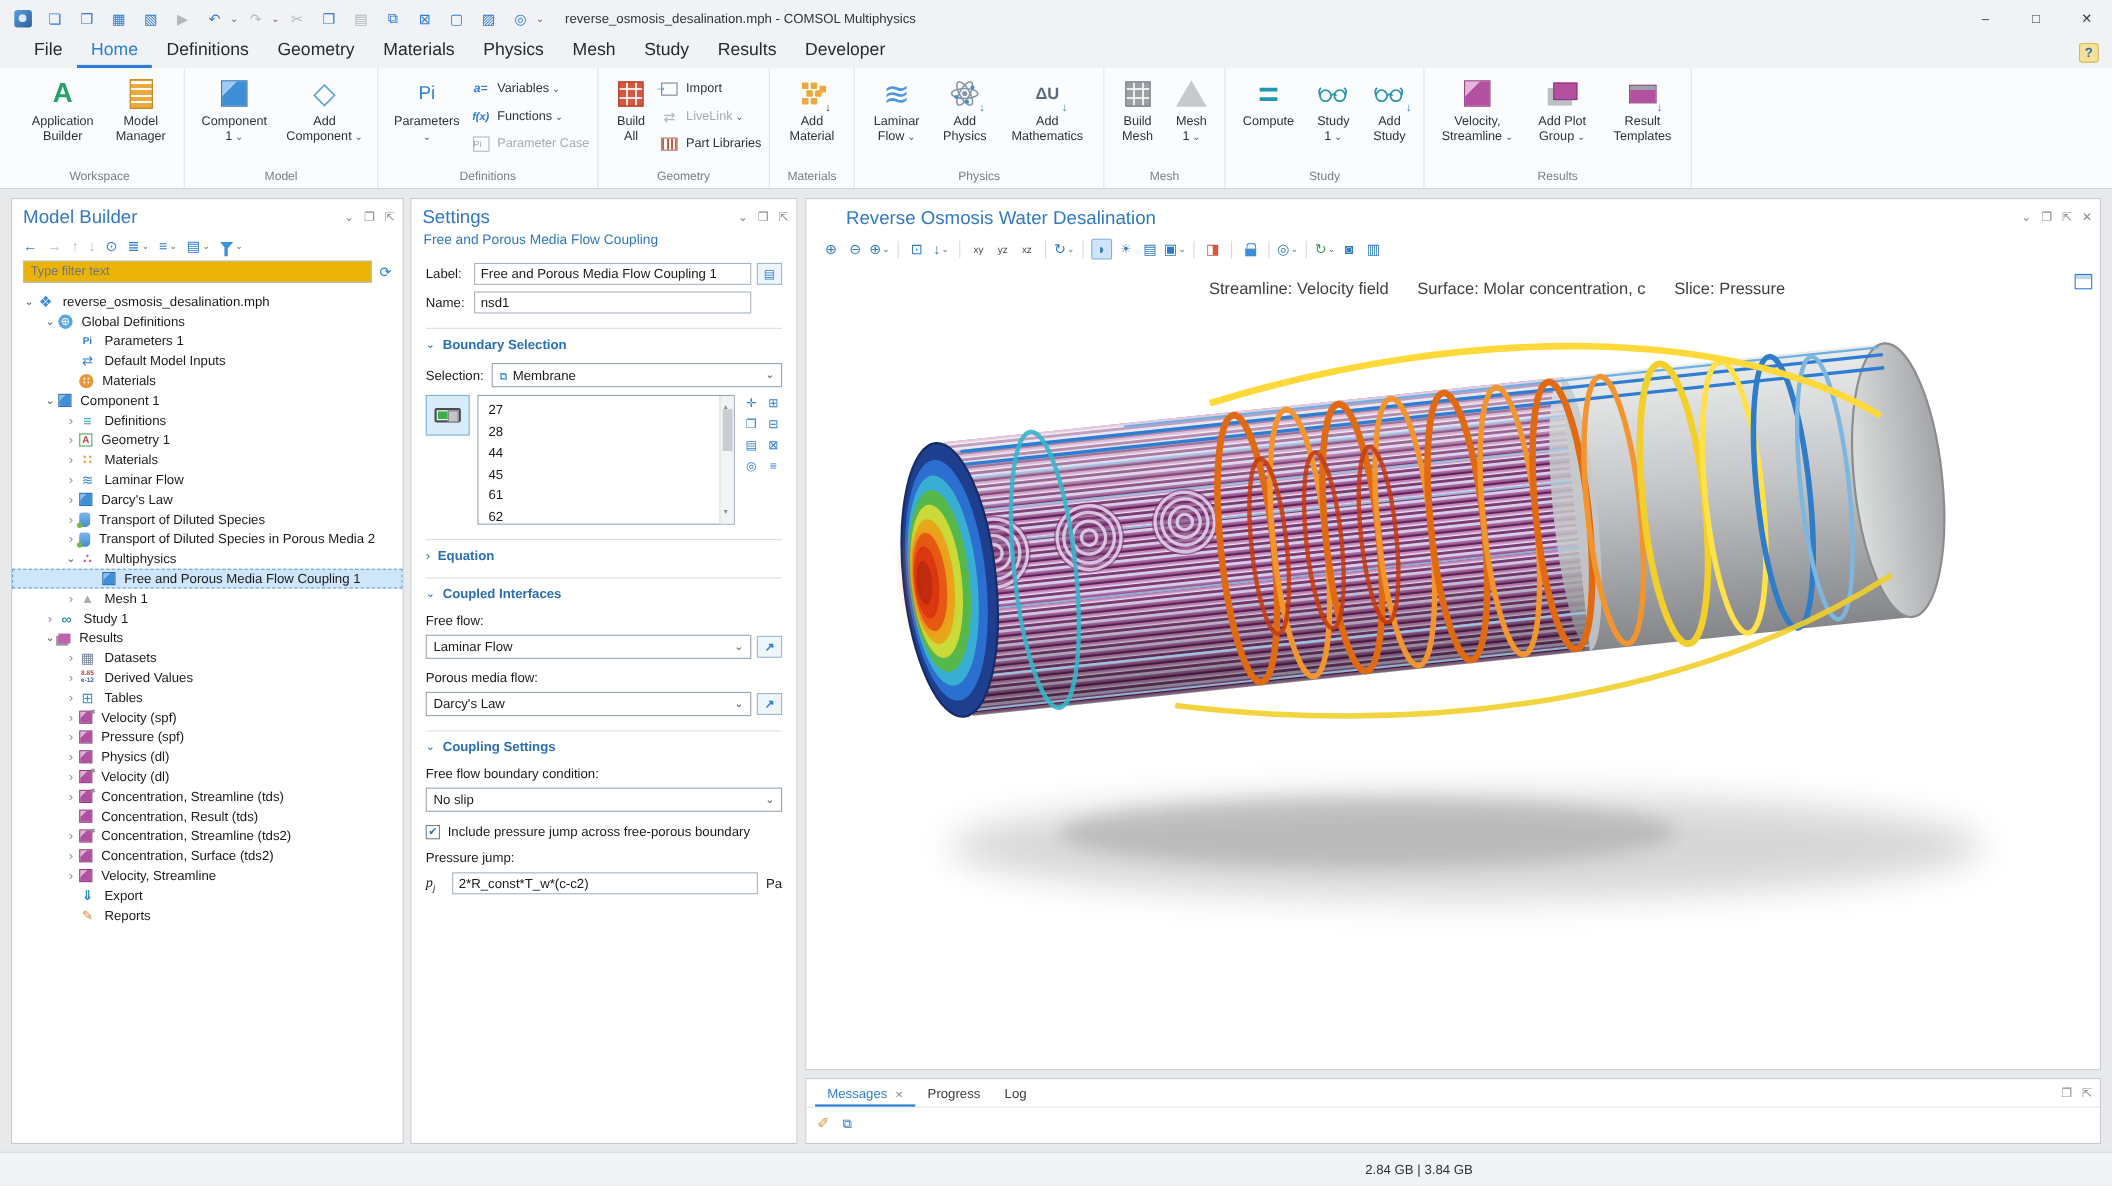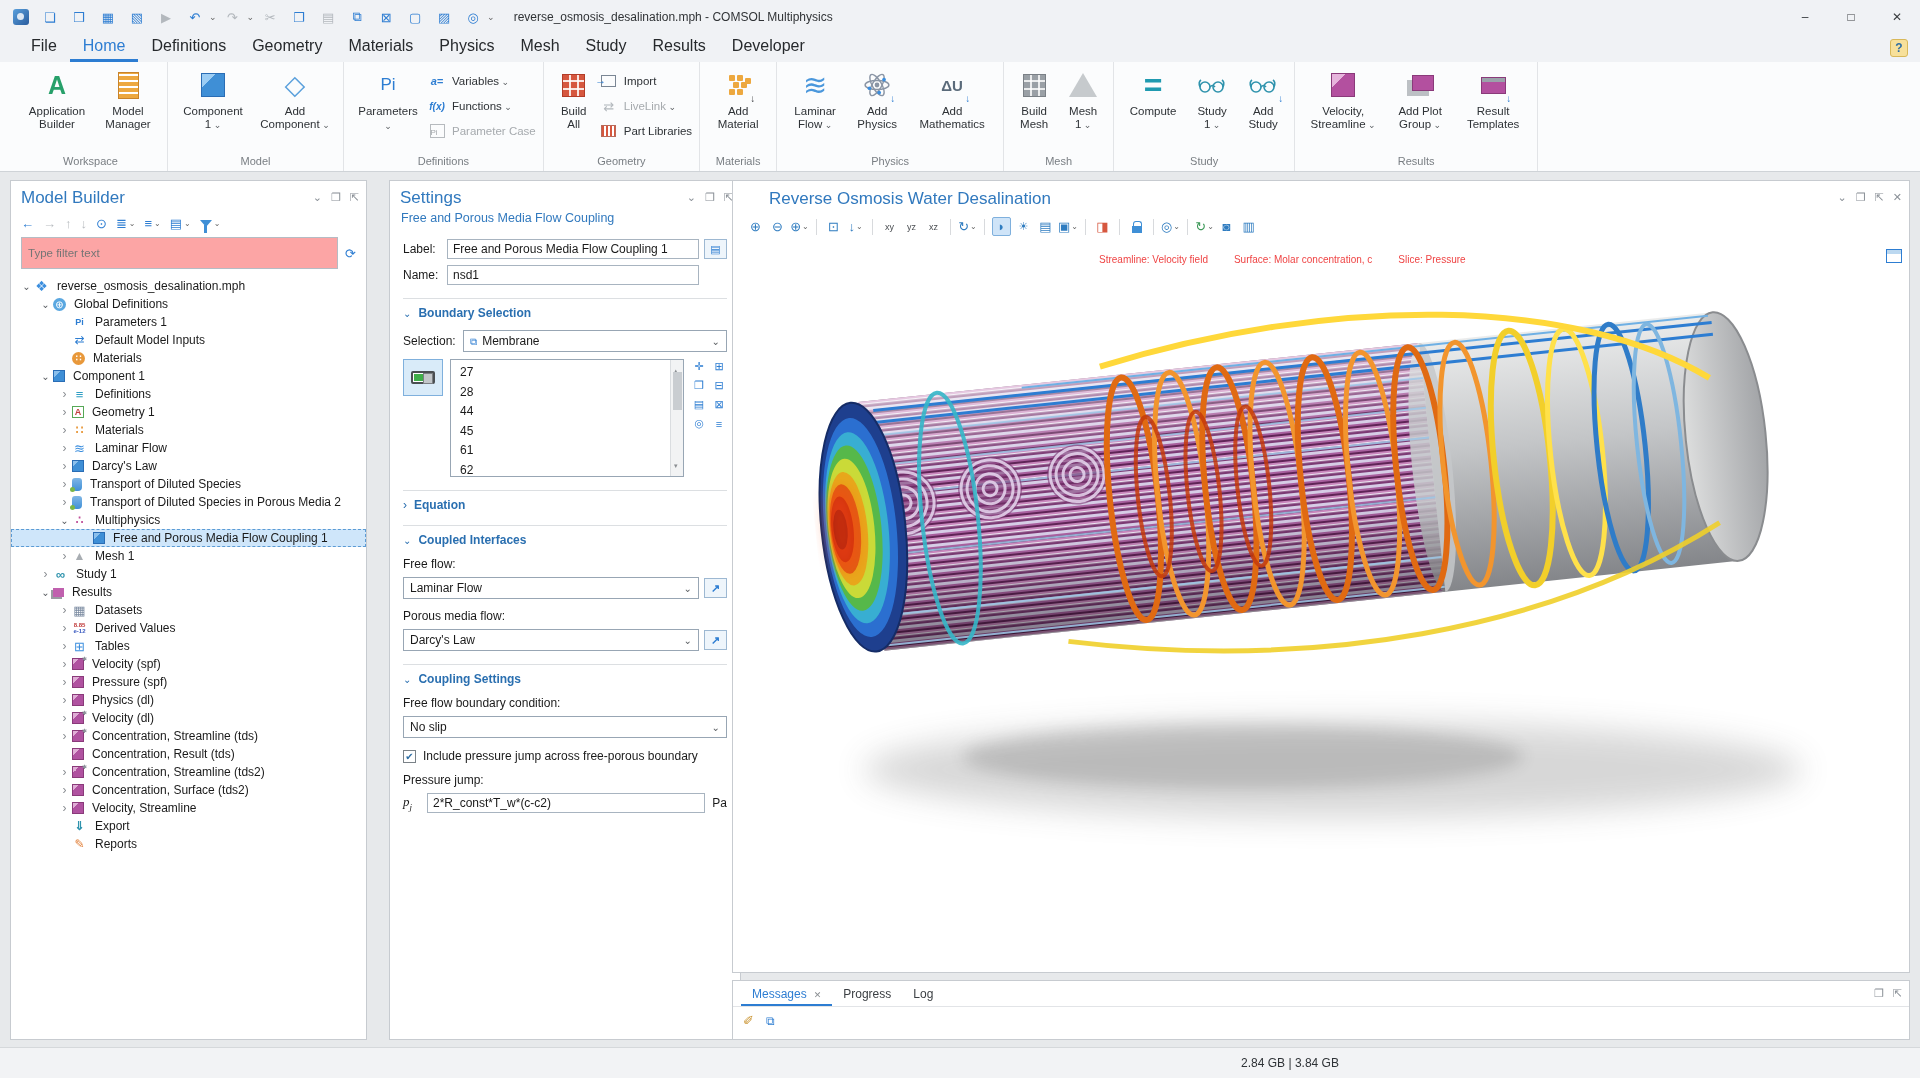--- a/index.html
+++ b/index.html
@@ -76,21 +76,21 @@
 
 .mbtools{display:flex;gap:9px;padding:8px 10px 4px;align-items:center;font-size:13px}
 .mbt{color:#2d7dd2;display:inline-flex;align-items:center;gap:2px}
 .mbt.dis{color:#b8bcc0}
 .mbt .c{font-size:8px;color:#666}
 .m-back::before{content:"←"}.m-fwd::before{content:"→"}.m-up::before{content:"↑"}.m-down::before{content:"↓"}
 .m-show::before{content:"⊙"}.m-expand::before{content:"≣"}.m-collapse::before{content:"≡"}.m-nodes::before{content:"▤"}
 .m-funnel{width:0;height:0;border-left:6px solid transparent;border-right:6px solid transparent;border-top:7px solid #3f8fd6;position:relative}
 .m-funnel::after{content:"";position:absolute;left:-1.5px;top:-2px;width:3px;height:8px;background:#3f8fd6}
 .filterrow{display:flex;padding:2px 10px 0;gap:7px;align-items:center}
-.filter{flex:1;height:32px;border:1px solid #b5bcc4;font-size:11.5px;padding:0 6px;color:#555;font-family:"Liberation Sans",sans-serif;background:#fca5a5}
+.filter{flex:1;height:20px;border:1px solid #b5bcc4;font-size:11.5px;padding:0 6px;color:#555;font-family:"Liberation Sans",sans-serif;background:#eab308}
 .f-refresh::before{content:"⟳";color:#2d7dd2;font-size:13px}
 .tree{margin-top:8px;font-size:12px;white-space:nowrap;overflow:hidden}
 .tr{height:18px;display:flex;align-items:center}
 .lv0{padding-left:8px}.lv1{padding-left:27px}.lv2{padding-left:46px}.lv3{padding-left:82px}
 .ex{width:15px;font-size:10px;color:#5a5e62;text-align:center;flex:none}
 .ex.open::before{content:"⌄"}
 .ex.cl::before{content:"›";font-size:12px;color:#8a8e92}
 .ti{width:15px;height:14px;display:inline-flex;align-items:center;justify-content:center;margin-right:5px;position:relative;flex:none}
 .tl{padding:0 3px}
 .tr.sel{background:#cfe6fa;outline:1px dashed #5b9bd5;outline-offset:-1px}
@@ -161,21 +161,21 @@
 .gt .c{font-size:8px;color:#666}
 .gt.active{background:#cfe4f8;border:1px solid #7fb0dd;border-radius:2px}
 .gsep{width:1px;height:16px;background:#d8dadd;margin:0 4px}
 .g-zi::before{content:"⊕"}.g-zo::before{content:"⊖"}.g-zm::before{content:"⊕"}.g-ze::before{content:"⊡"}
 .g-gv::before{content:"↓"}.g-rot::before{content:"↻"}.g-tr::before{content:"◗"}.g-sl::before{content:"☀";font-size:11px}
 .g-cl::before{content:"▤"}.g-vo::before{content:"▣"}.g-ie::before{content:"◨";color:#d6573f}
 .g-sm::before{content:"◎"}.g-up::before{content:"↻";color:#3f9a5a}.g-snap::before{content:"◙"}.g-print::before{content:"▥"}
 .g-axis{font-size:9px;font-weight:normal;color:#4a4e52}
 .g-lock{width:10px;height:7px;background:#3f8fd6;position:relative;margin-top:5px}
 .g-lock::before{content:"";position:absolute;top:-5px;left:1.5px;width:7px;height:5px;border:1.5px solid #3f8fd6;border-bottom:none;border-radius:3px 3px 0 0}
-.legend{position:absolute;top:73px;left:366px;font-size:10px;color:#ef4444;display:flex;gap:26px;white-space:nowrap}
+.legend{position:absolute;top:73px;left:366px;font-size:15px;color:#404040;display:flex;gap:26px;white-space:nowrap}
 .gside{position:absolute;right:7px;top:68px;width:16px;height:14px;border:1px solid #2d7dd2;background:linear-gradient(180deg,#bcd8f0 0 4px,#fff 4px)}
 .scene{position:absolute;left:0;top:90px;width:1176px;height:701px}
 
 .mtabs{display:flex;align-items:flex-end;height:26px;border-bottom:1px solid #e2e4e7;padding-left:8px}
 .mt2{padding:4px 11px 5px;font-size:12px;color:#3a3e42;display:flex;align-items:center;gap:7px}
 .mt2.active{color:#2d7dd2;border-bottom:2px solid #2d7dd2;padding-bottom:3px}
 .mt2 .x::before{content:"✕";font-size:9px;color:#8a8e92}
 .msgtools{display:flex;gap:12px;padding:6px 10px;align-items:center}
 .mg-clear::before{content:"✐";color:#c8902a;font-size:13px}
 .mg-copy::before{content:"⧉";color:#2d7dd2;font-size:12px}
@@ -621,21 +621,21 @@
         <span class="tl">Export</span>
       </div>
     <div class="tr lv2">
         <span class="ex"></span>
         <span class="ti ic-reports"></span>
         <span class="tl">Reports</span>
       </div>
   </div>
 </div>
 
-<div class="panel" style="left:389px;top:180px;width:352px;height:860px">
+<div class="panel" style="left:373px;top:180px;width:352px;height:860px">
   <div class="ptitle">Settings</div>
   <div class="pctrl">
     <span class="pc pc-collapse"></span>
     <span class="pc pc-float"></span>
     <span class="pc pc-pin"></span>
   </div>
   <div class="ssub">Free and Porous Media Flow Coupling</div>
   <div class="scontent">
     <div class="srow" style="margin-top:14px">
       <span class="slbl">Label:</span>

